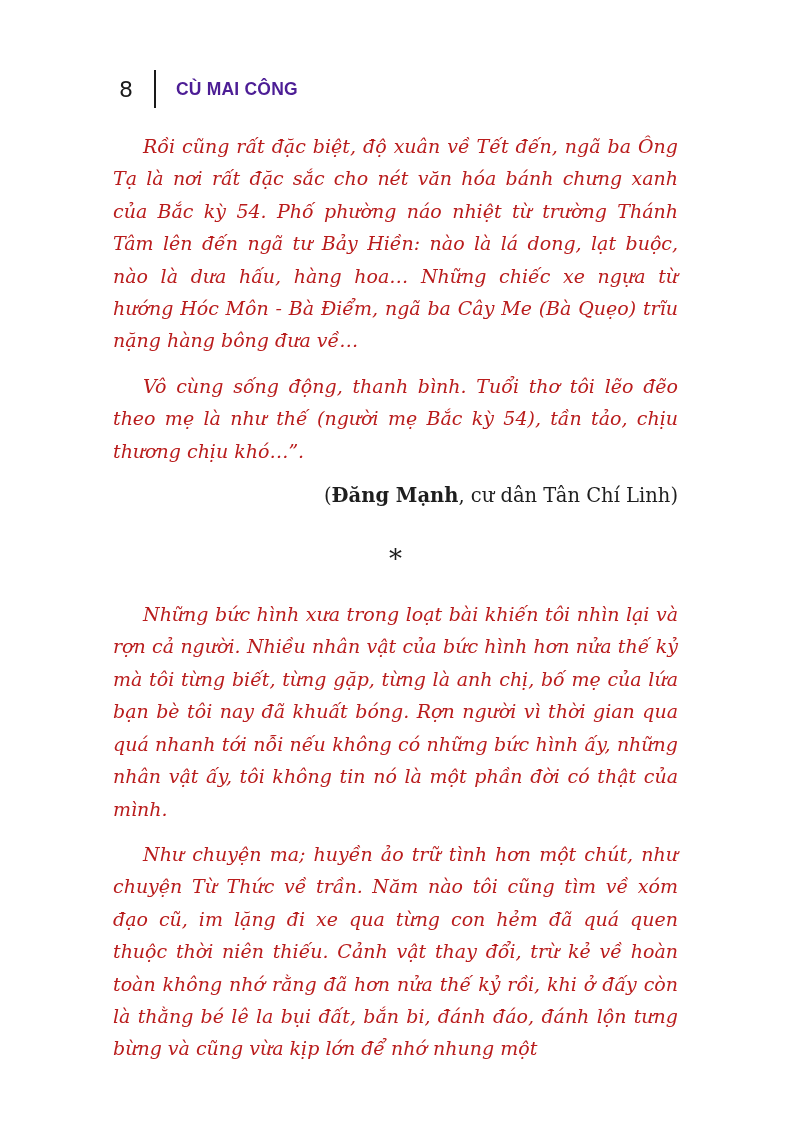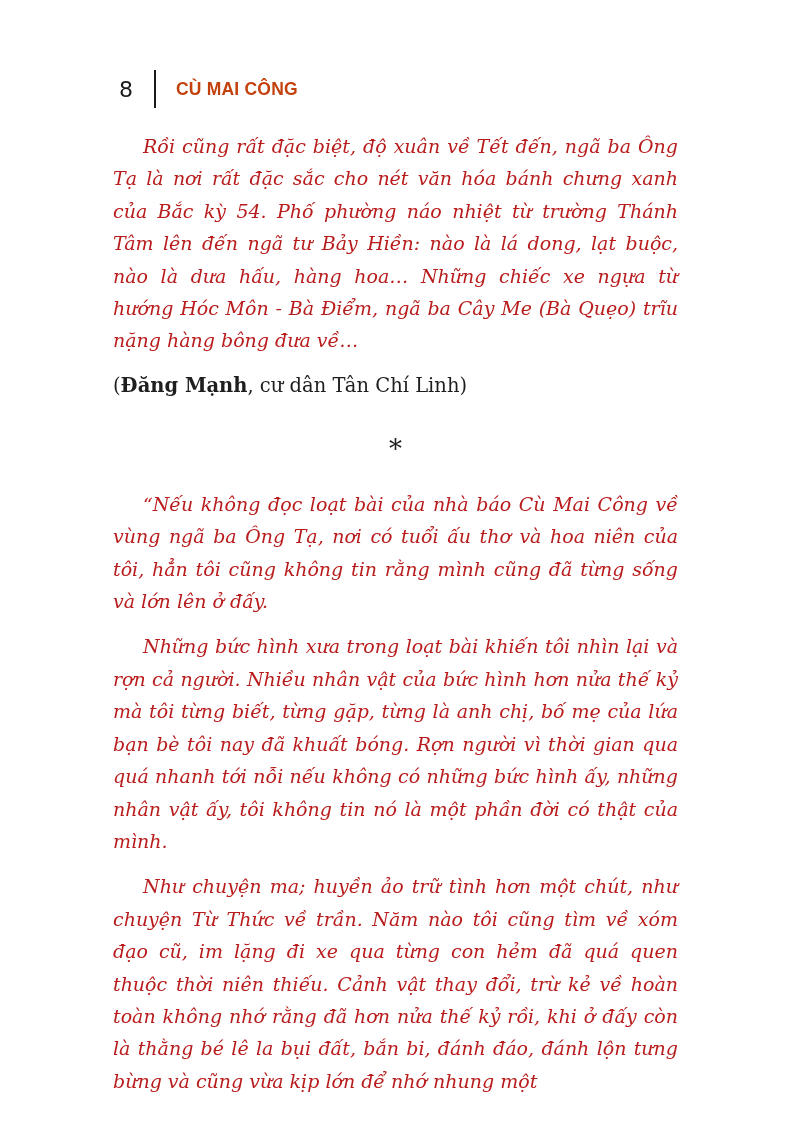--- a/index.html
+++ b/index.html
@@ -31,21 +31,21 @@
   .header-divider {
     width: 2px; height: 38px;
     background: #1a1a1a;
     margin-left: 21px; margin-right: 20px;
   }
   .running-head {
     font-family: "Liberation Sans", sans-serif;
     font-weight: 700;
     font-size: 17.5px;
     letter-spacing: 0.2px;
-    color: #c2410c;
+    color: #4c1d95;
   }
   .content {
     position: absolute;
     top: 130px; left: 113px;
     width: 565px;
     color: #1e1e1e;
   }
   .body-par {
     margin: 0 0 13px 0;
     font-family: "DejaVu Serif", serif;
@@ -55,21 +55,21 @@
     text-align: justify;
     text-indent: 30px;
     color: #b91c1c;
   }
   .attribution {
     margin: 2px 0 0 0;
     font-family: "DejaVu Serif", serif;
     font-style: normal;
     font-size: 19.5px;
     line-height: 32px;
-    text-align: left;
+    text-align: right;
     color: #1e1e1e;
   }
   .attribution .attr-name { font-weight: 700; }
   .separator {
     margin: 34px 0 26px 0;
     text-align: center;
     font-family: "DejaVu Serif", serif;
     font-size: 26px;
     line-height: 26px;
     color: #1e1e1e;
@@ -83,26 +83,26 @@
   <header class="page-header">
     <span class="page-num">8</span>
     <span class="header-divider"></span>
     <span class="running-head">CÙ MAI CÔNG</span>
   </header>
 
   <main class="content">
 
     <p class="body-par">Rồi cũng rất đặc biệt, độ xuân về Tết đến, ngã ba Ông Tạ là nơi rất đặc sắc cho nét văn hóa bánh chưng xanh của Bắc kỳ 54. Phố phường náo nhiệt từ trường Thánh Tâm lên đến ngã tư Bảy Hiền: nào là lá dong, lạt buộc, nào là dưa hấu, hàng hoa… Những chiếc xe ngựa từ hướng Hóc Môn - Bà Điểm, ngã ba Cây Me (Bà Quẹo) trĩu nặng hàng bông đưa về…</p>
 
+    <p class="body-par">Vô cùng sống động, thanh bình. Tuổi thơ tôi lẽo đẽo theo mẹ là như thế (người mẹ Bắc kỳ 54), tần tảo, chịu thương chịu khó…”.</p>
 
     <p class="attribution"><span>(</span><span class="attr-name">Đăng Mạnh</span><span>, cư dân Tân Chí Linh)</span></p>
 
     <div class="separator">*</div>
 
-    <p class="body-par">“Nếu không đọc loạt bài của nhà báo Cù Mai Công về vùng ngã ba Ông Tạ, nơi có tuổi ấu thơ và hoa niên của tôi, hẳn tôi cũng không tin rằng mình cũng đã từng sống và lớn lên ở đấy.</p>
 
     <p class="body-par">Những bức hình xưa trong loạt bài khiến tôi nhìn lại và rợn cả người. Nhiều nhân vật của bức hình hơn nửa thế kỷ mà tôi từng biết, từng gặp, từng là anh chị, bố mẹ của lứa bạn bè tôi nay đã khuất bóng. Rợn người vì thời gian qua quá nhanh tới nỗi nếu không có những bức hình ấy, những nhân vật ấy, tôi không tin nó là một phần đời có thật của mình.</p>
 
     <p class="body-par">Như chuyện ma; huyền ảo trữ tình hơn một chút, như chuyện Từ Thức về trần. Năm nào tôi cũng tìm về xóm đạo cũ, im lặng đi xe qua từng con hẻm đã quá quen thuộc thời niên thiếu. Cảnh vật thay đổi, trừ kẻ về hoàn toàn không nhớ rằng đã hơn nửa thế kỷ rồi, khi ở đấy còn là thằng bé lê la bụi đất, bắn bi, đánh đáo, đánh lộn tưng bừng và cũng vừa kịp lớn để nhớ nhung một</p>
 
   </main>
 
 </div>
 
 </body></html>

